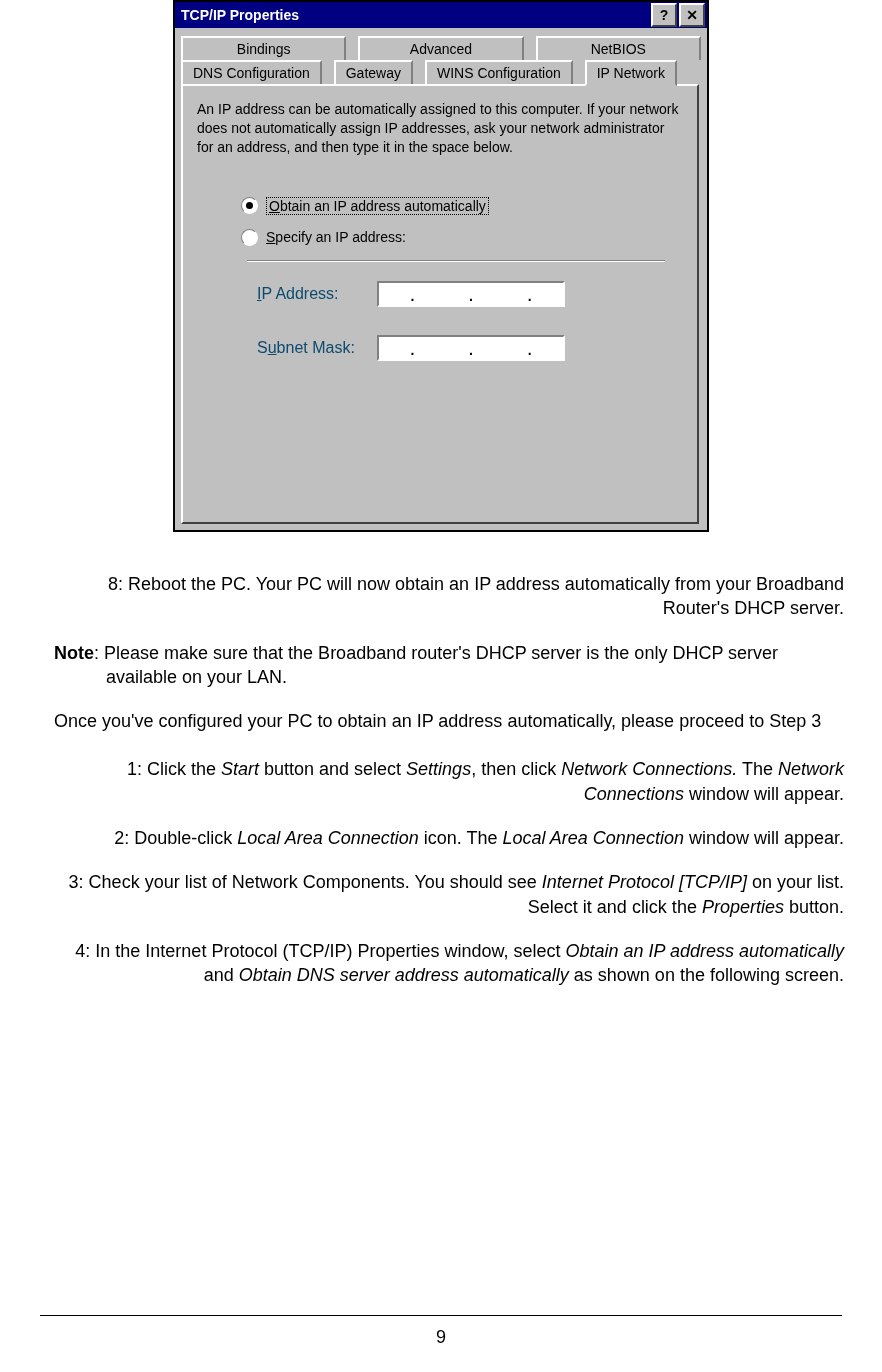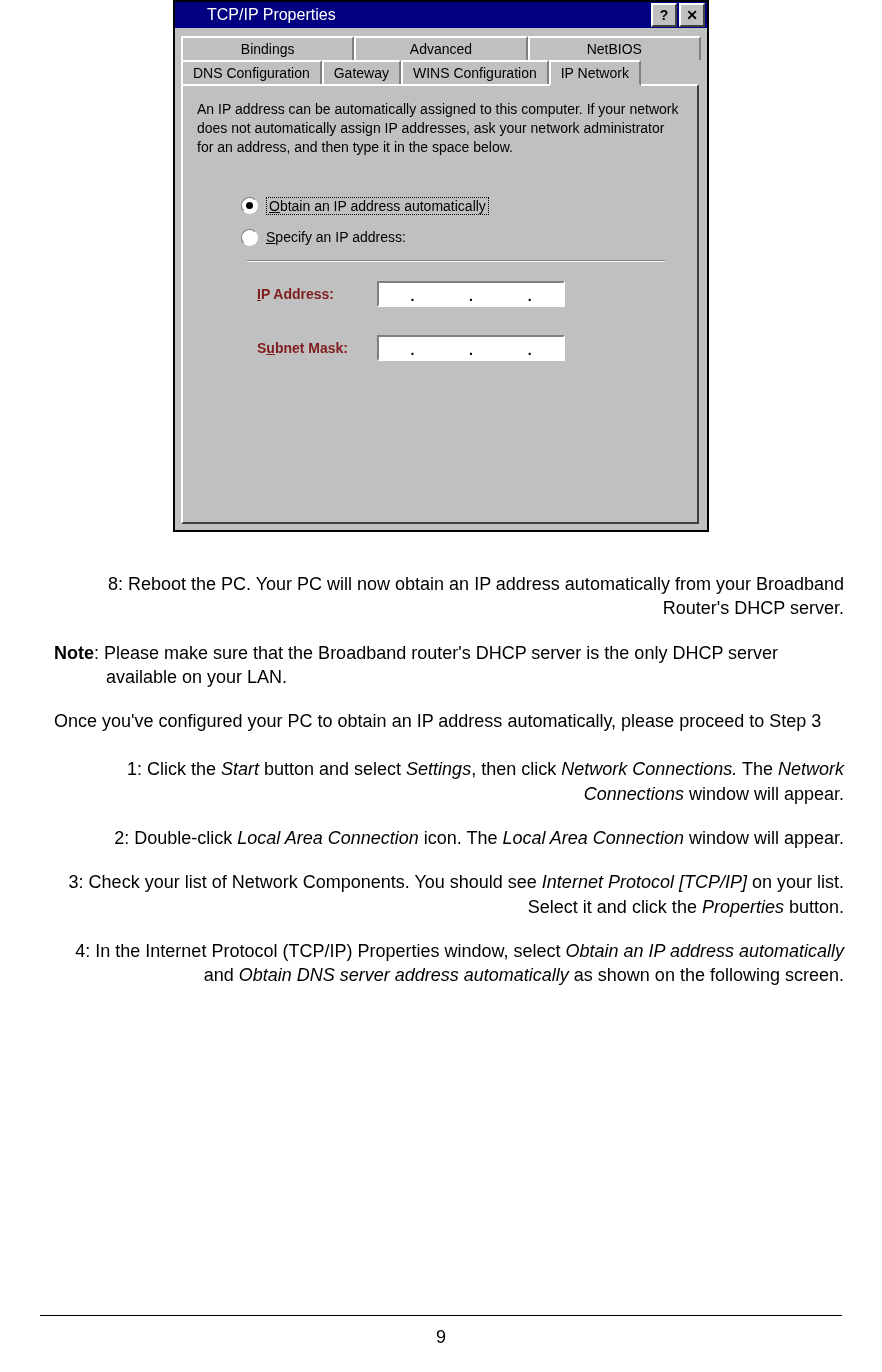--- a/index.html
+++ b/index.html
@@ -28,23 +28,22 @@
   .titlebar {
     background: #000080;
     color: #fff;
     display: flex;
     align-items: center;
     height: 26px;
     padding: 0 2px 0 6px;
   }
   .titlebar .title {
     flex: 1;
-    font-weight: normal;
-    font-size: 16px;
-    margin-left: 26px;
+    font-weight: bold;
+    font-size: 14px;
   }
   .titlebar .winbtn {
     width: 22px;
     height: 20px;
     background: #c0c0c0;
     color: #000;
     border-top: 2px solid #fff;
     border-left: 2px solid #fff;
     border-right: 2px solid #404040;
     border-bottom: 2px solid #404040;
@@ -54,21 +53,21 @@
     justify-content: center;
     font-weight: bold;
     font-size: 14px;
     line-height: 1;
   }
   .tabstrip {
     padding: 8px 6px 0 6px;
   }
   .tabrow {
     display: flex;
-    gap: 0;
+    gap: 12px;
   }
   .tab {
     border-top: 2px solid #fff;
     border-left: 2px solid #fff;
     border-right: 2px solid #808080;
     border-bottom: none;
     background: #c0c0c0;
     padding: 3px 10px;
     font-size: 14px;
     margin-right: 0;
@@ -128,23 +127,22 @@
     margin: 0 18px 0 50px;
     padding: 20px 10px 10px 10px;
   }
   .field-row {
     display: flex;
     align-items: center;
     margin-bottom: 28px;
   }
   .field-label {
     width: 120px;
-    color: #7f1d1d;
-    font-size: 14px;
-    font-weight: bold;
+    color: #0c4a6e;
+    font-size: 16px;
   }
   .field-label .ul { text-decoration: underline; }
   .ipbox {
     display: flex;
     align-items: flex-end;
     background: #fff;
     border-top: 2px solid #808080;
     border-left: 2px solid #808080;
     border-right: 2px solid #fff;
     border-bottom: 2px solid #fff;

